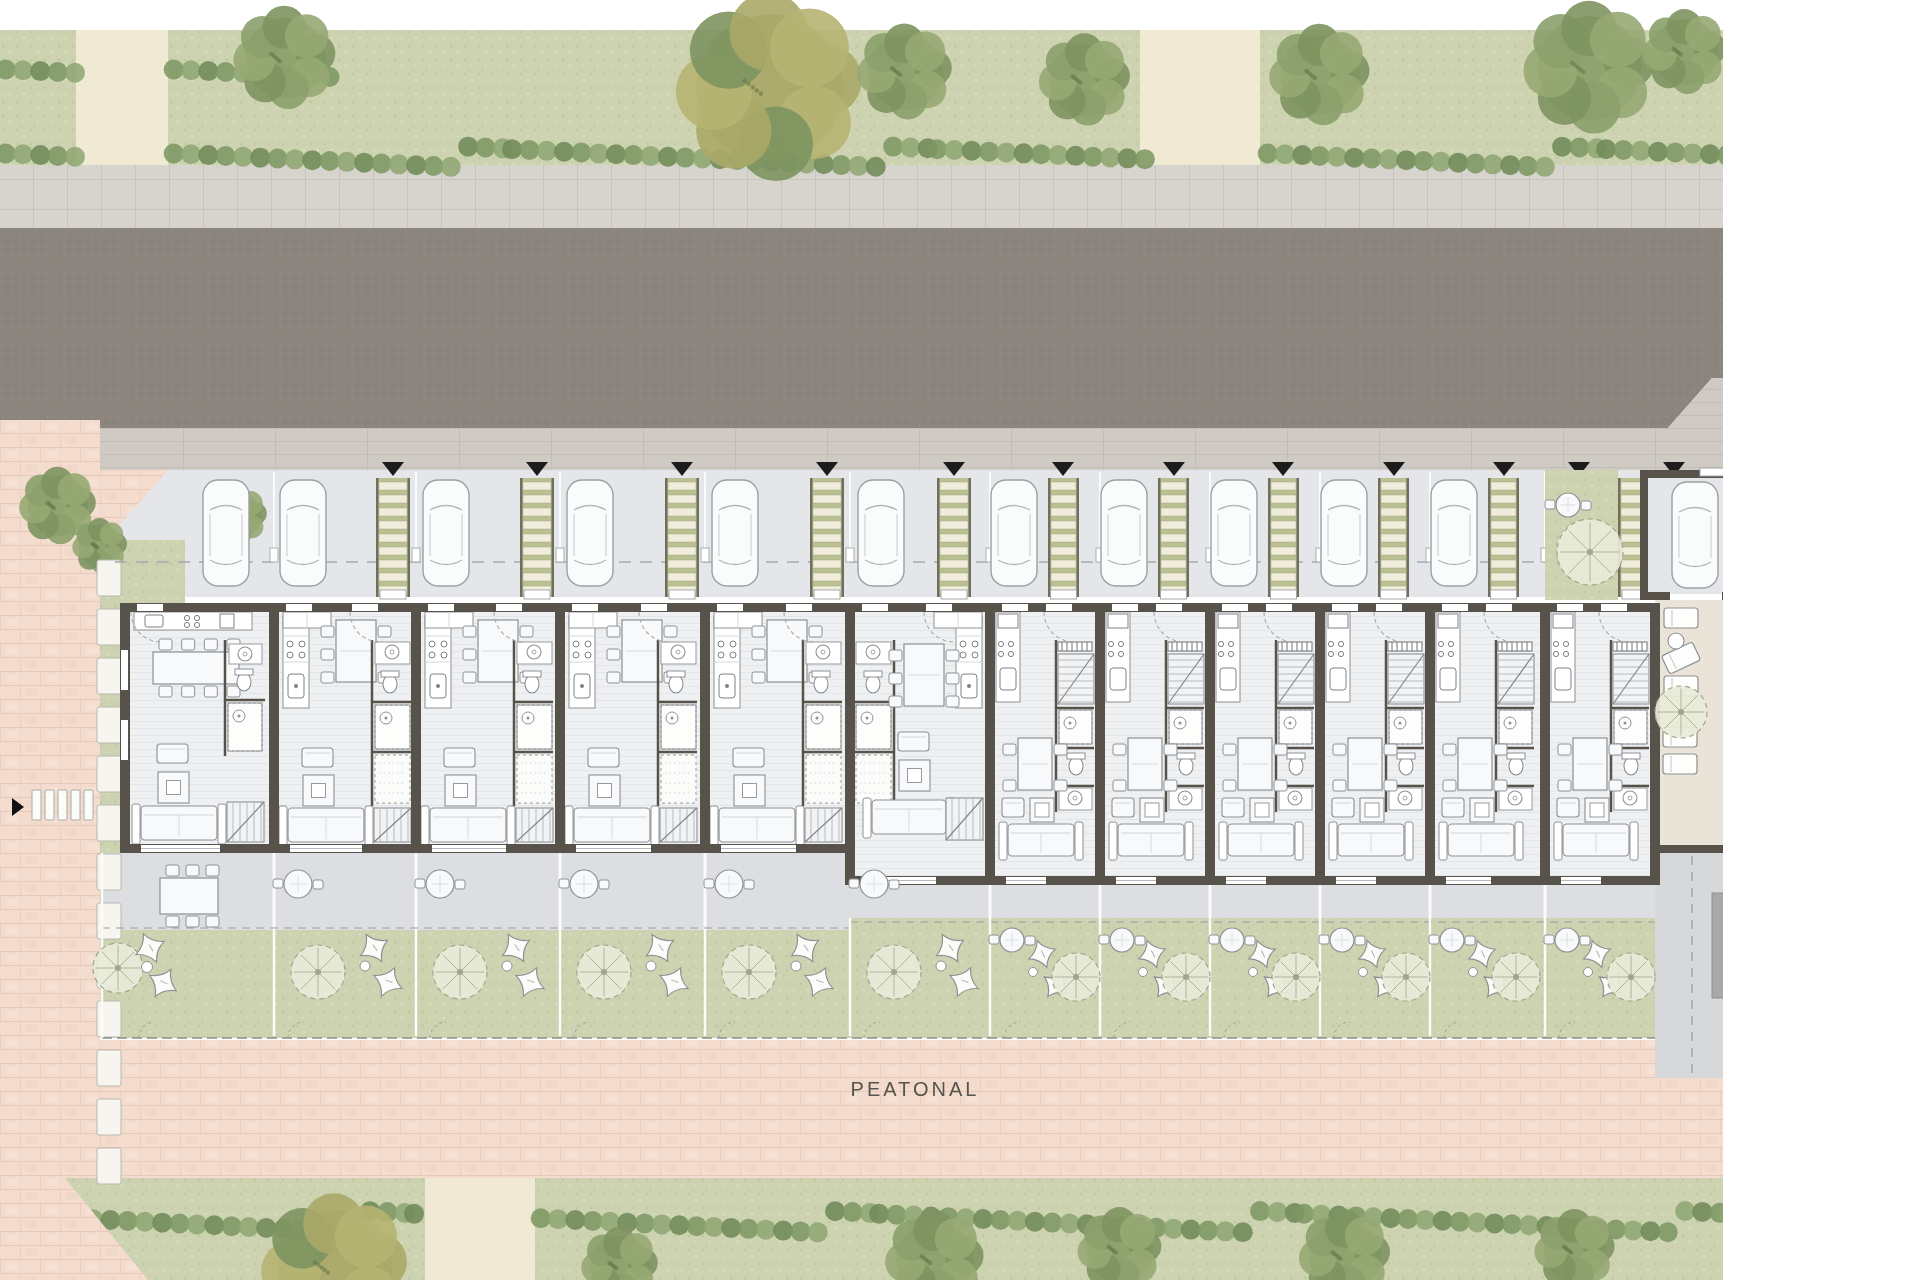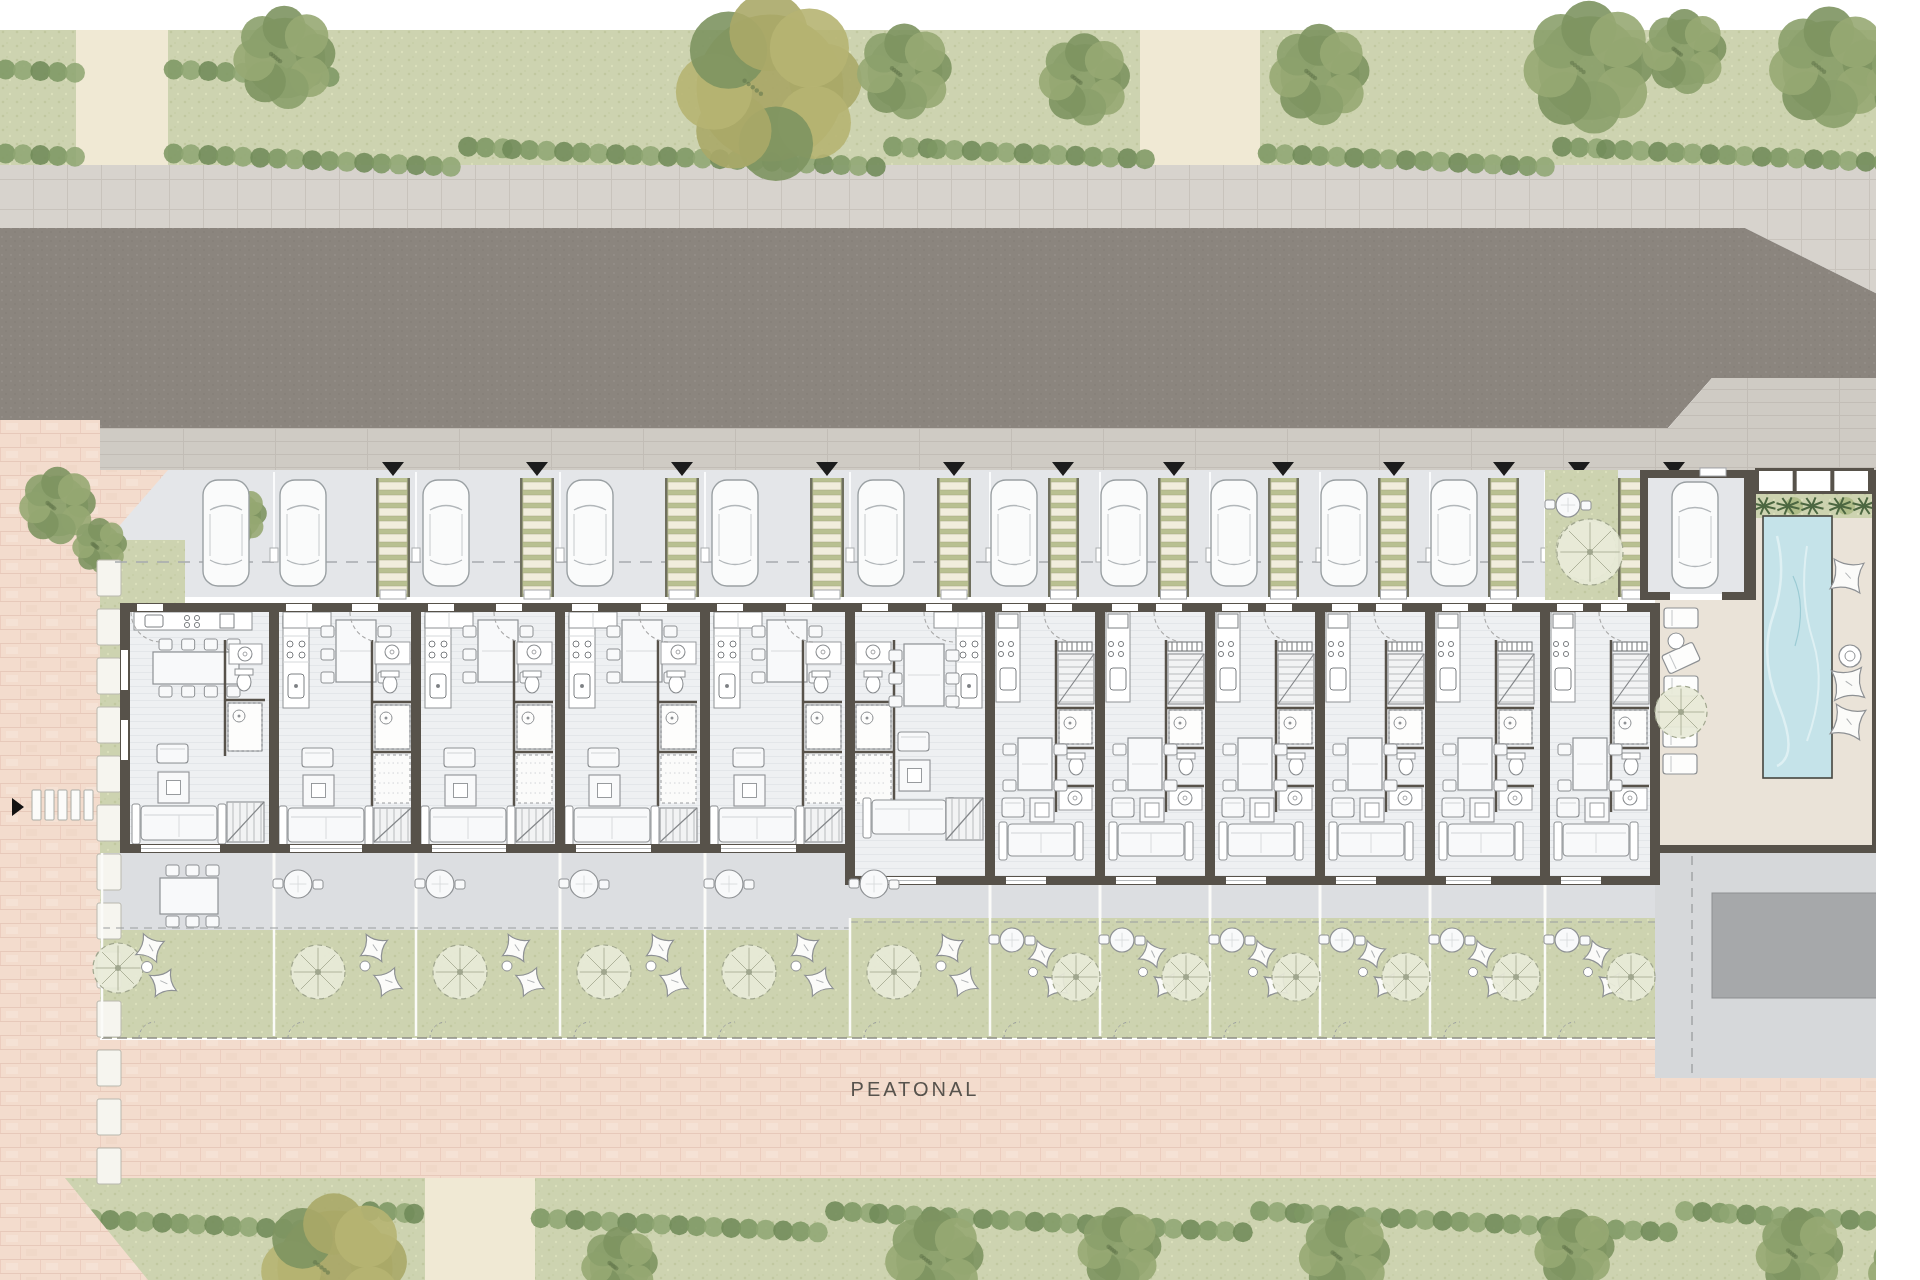--- a/index.html
+++ b/index.html
@@ -1,16 +1,16 @@
 <!DOCTYPE html>
 <html><head>
 <meta charset="utf-8">
 <style>
   html,body{margin:0;padding:0;background:#ffffff;}
-  #plan{position:relative;width:1876px;height:1280px;overflow:hidden;background:#fff;
+  #plan{position:relative;width:1723px;height:1280px;overflow:hidden;background:#fff;
         font-family:"Liberation Sans", sans-serif;}
   #scene{position:absolute;left:0;top:0;}
   text.street-label{font-family:"Liberation Sans", sans-serif;font-size:20px;
         letter-spacing:3px;fill:#57534d;font-weight:400;}
 </style>
 </head>
 <body>
 
 <div id="plan">
 <svg id="scene" width="1920" height="1280" viewBox="0 0 1920 1280">

